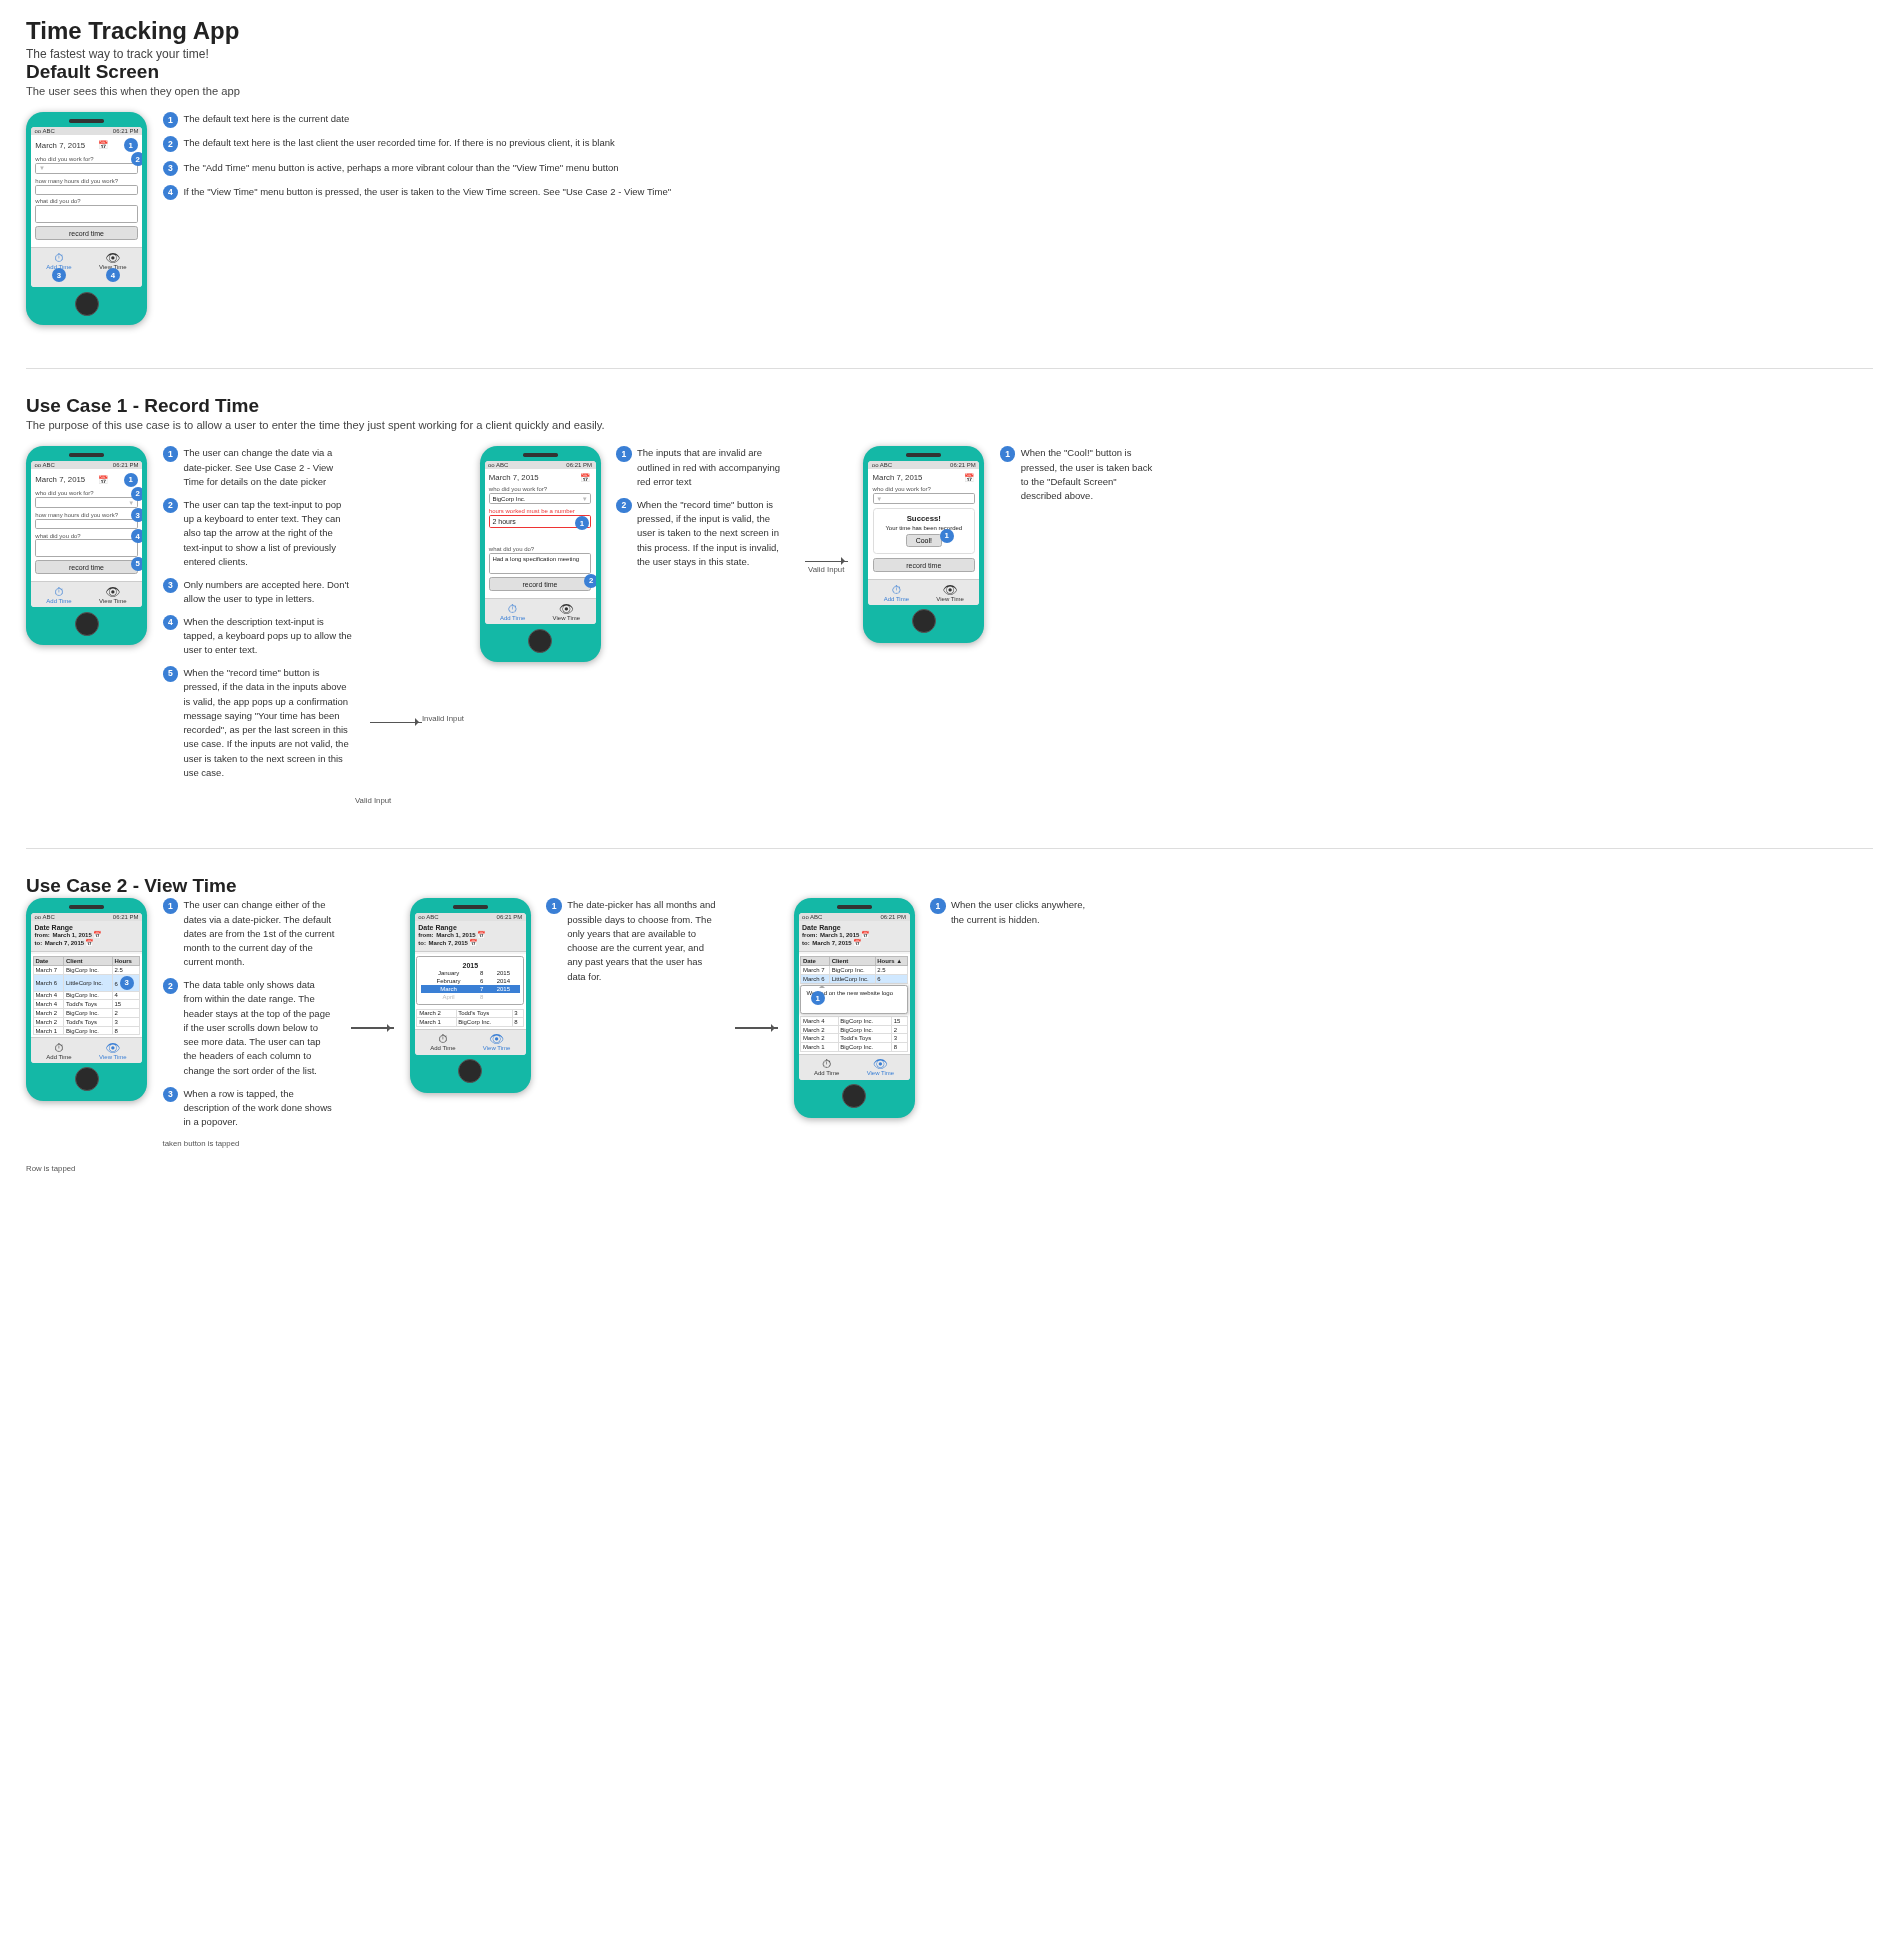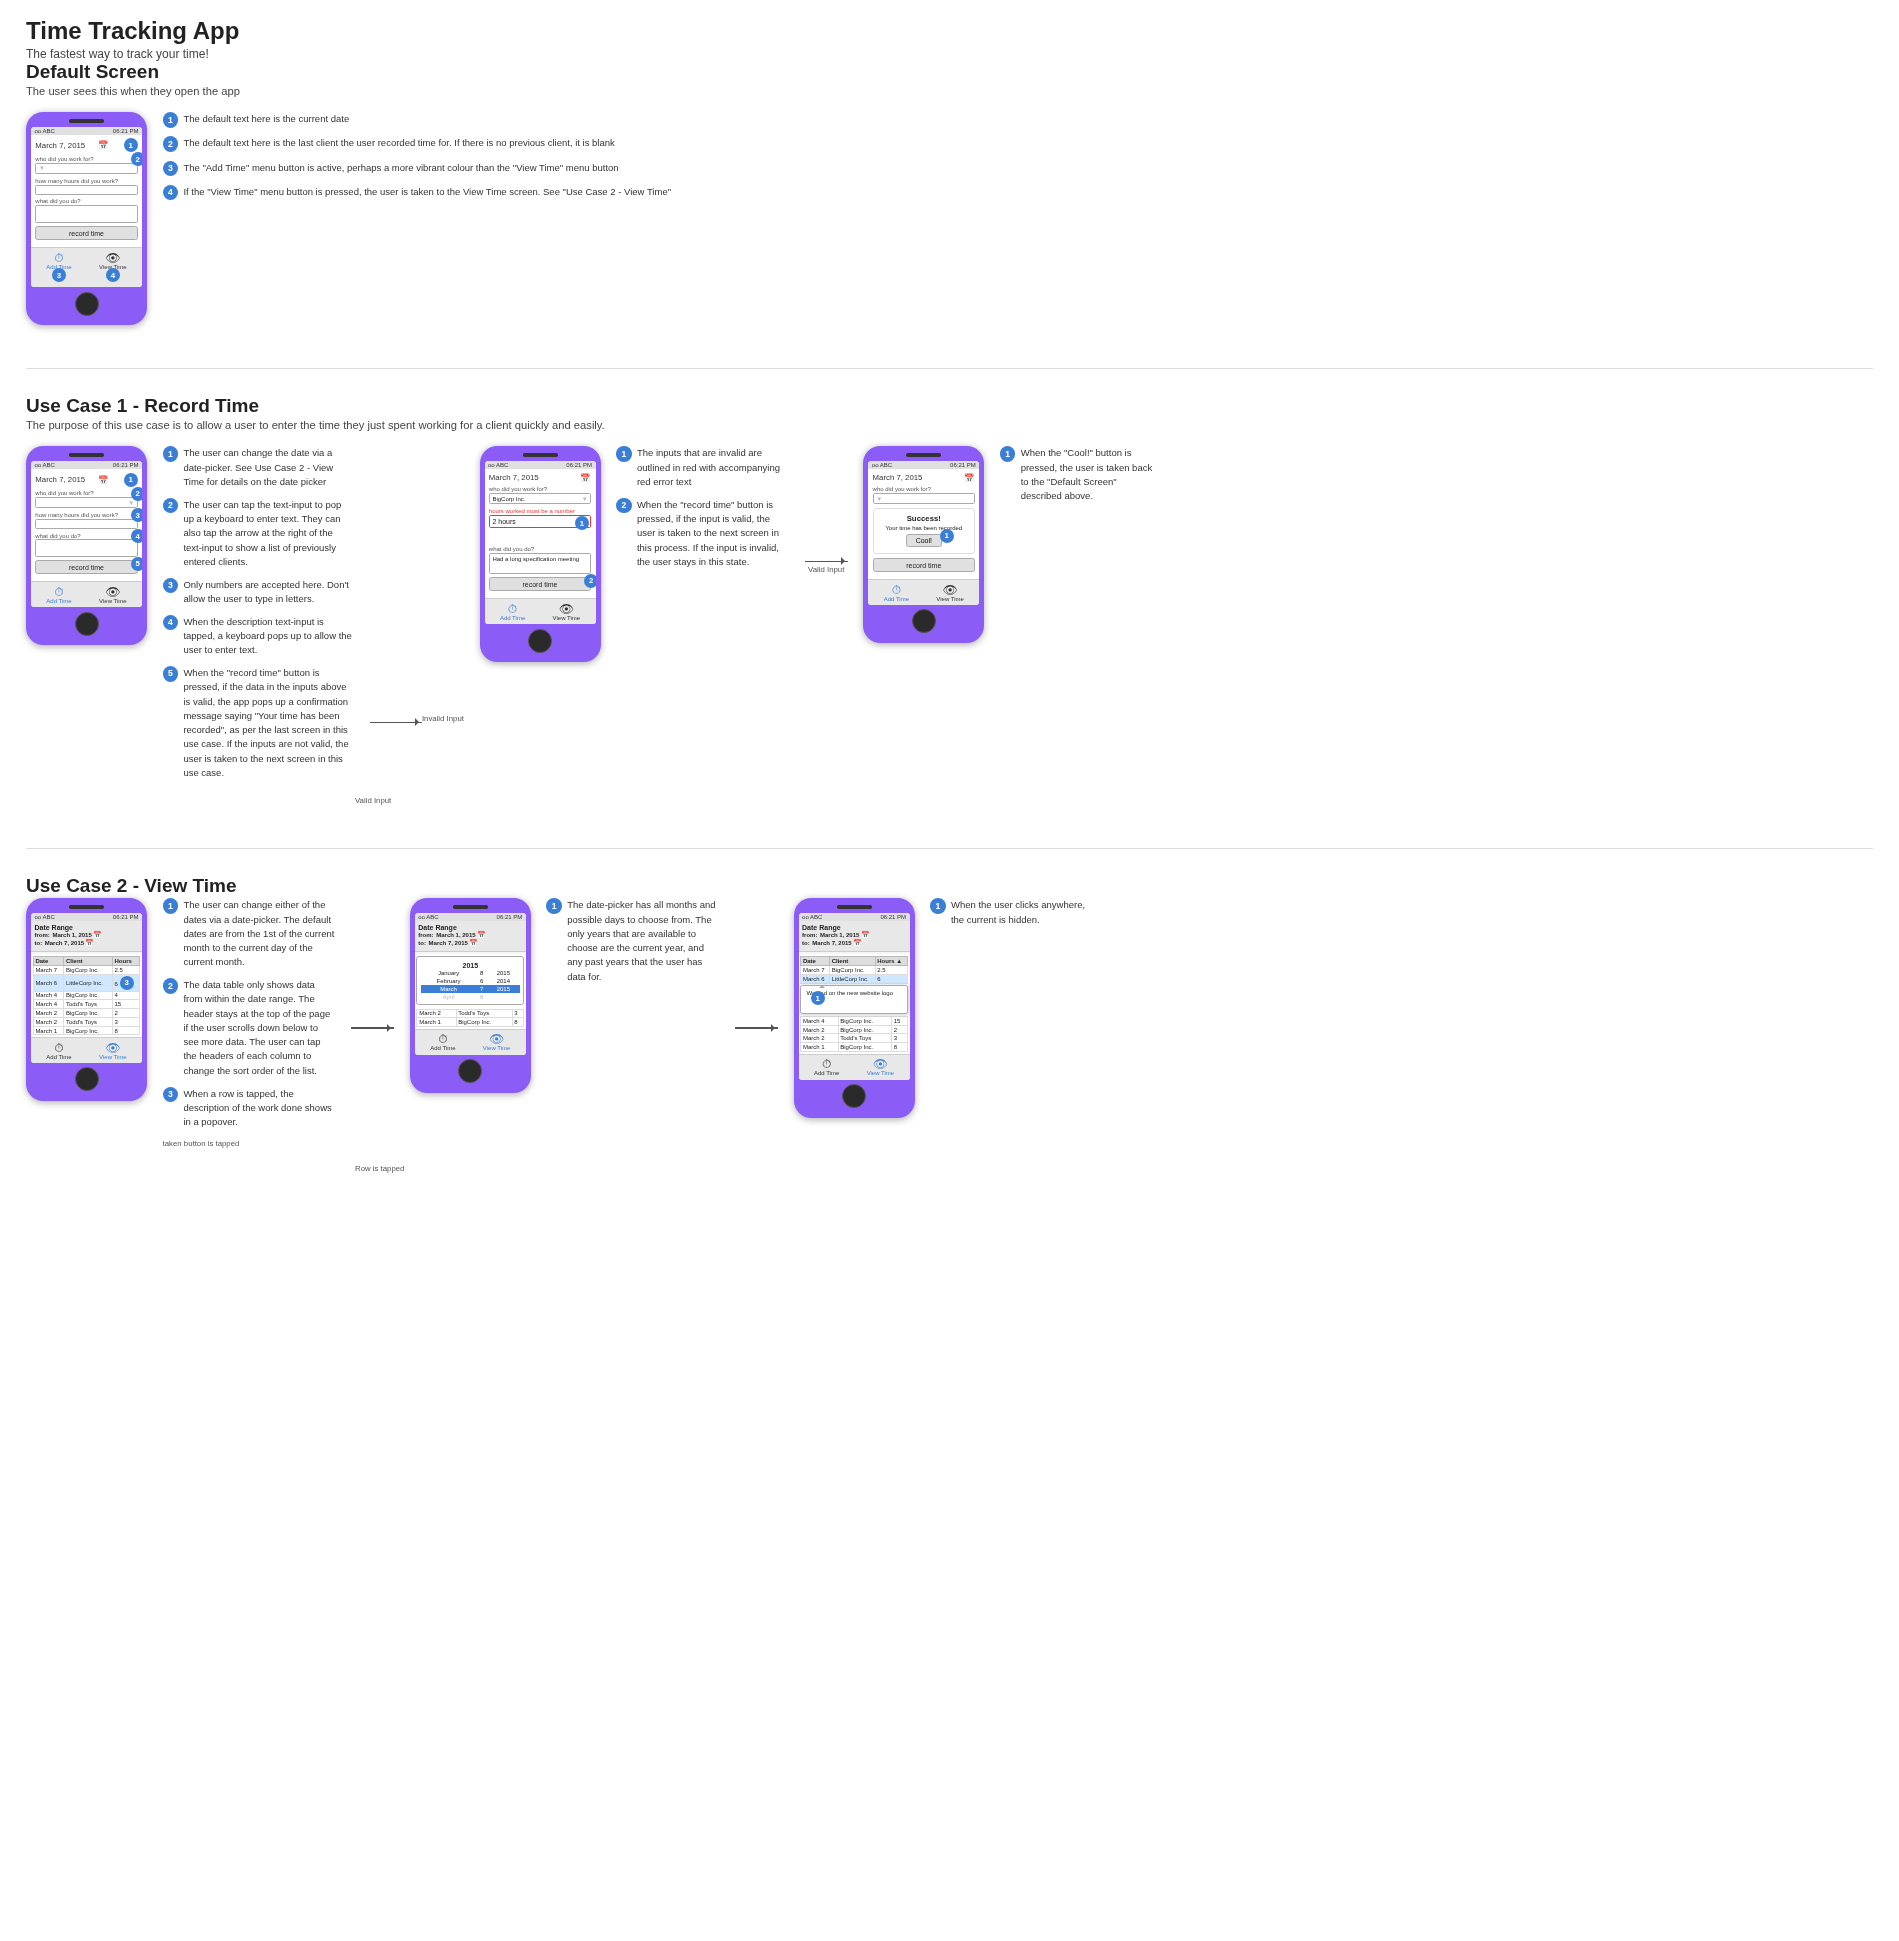--- a/index.html
+++ b/index.html
@@ -32,21 +32,21 @@
     }
 
     
     .use-case-row {
       display: flex; flex-direction: row; align-items: flex-start; gap: 15.6px;
     }
 
     
     .phone {
       width: 121px; flex-shrink: 0;
-      background: #8b5cf6; border-radius: 17.3px;
+      background: #14b8a6; border-radius: 17.3px;
       padding: 7px 5.2px; position: relative;
       box-shadow: 0 1.7px 7px rgba(0,0,0,0.3);
       display: flex; flex-direction: column; align-items: center;
     }
     .phone-speaker {
       width: 35px; height: 3.5px; background: #333; border-radius: 1.7px; margin-bottom: 4.3px;
     }
     .phone-screen {
       width: 111px; background: #f5f5f5; border-radius: 3.5px; overflow: hidden;
       display: flex; flex-direction: column;
@@ -737,15 +737,15 @@
 
     <div class="annotations" style="max-width:156px;">
       <div class="annotation-item">
         <span class="callout">1</span>
         <span class="annotation-text">When the user clicks anywhere, the current is hidden.</span>
       </div>
     </div>
 
   </div>
 
-  <div style="margin-top:7px;margin-left:329px;font-size:7.8px;color:#555;">Row is tapped</div>
+  <div style="margin-top:7px;font-size:7.8px;color:#555;">Row is tapped</div>
 </div>
 
 
 </body></html>

